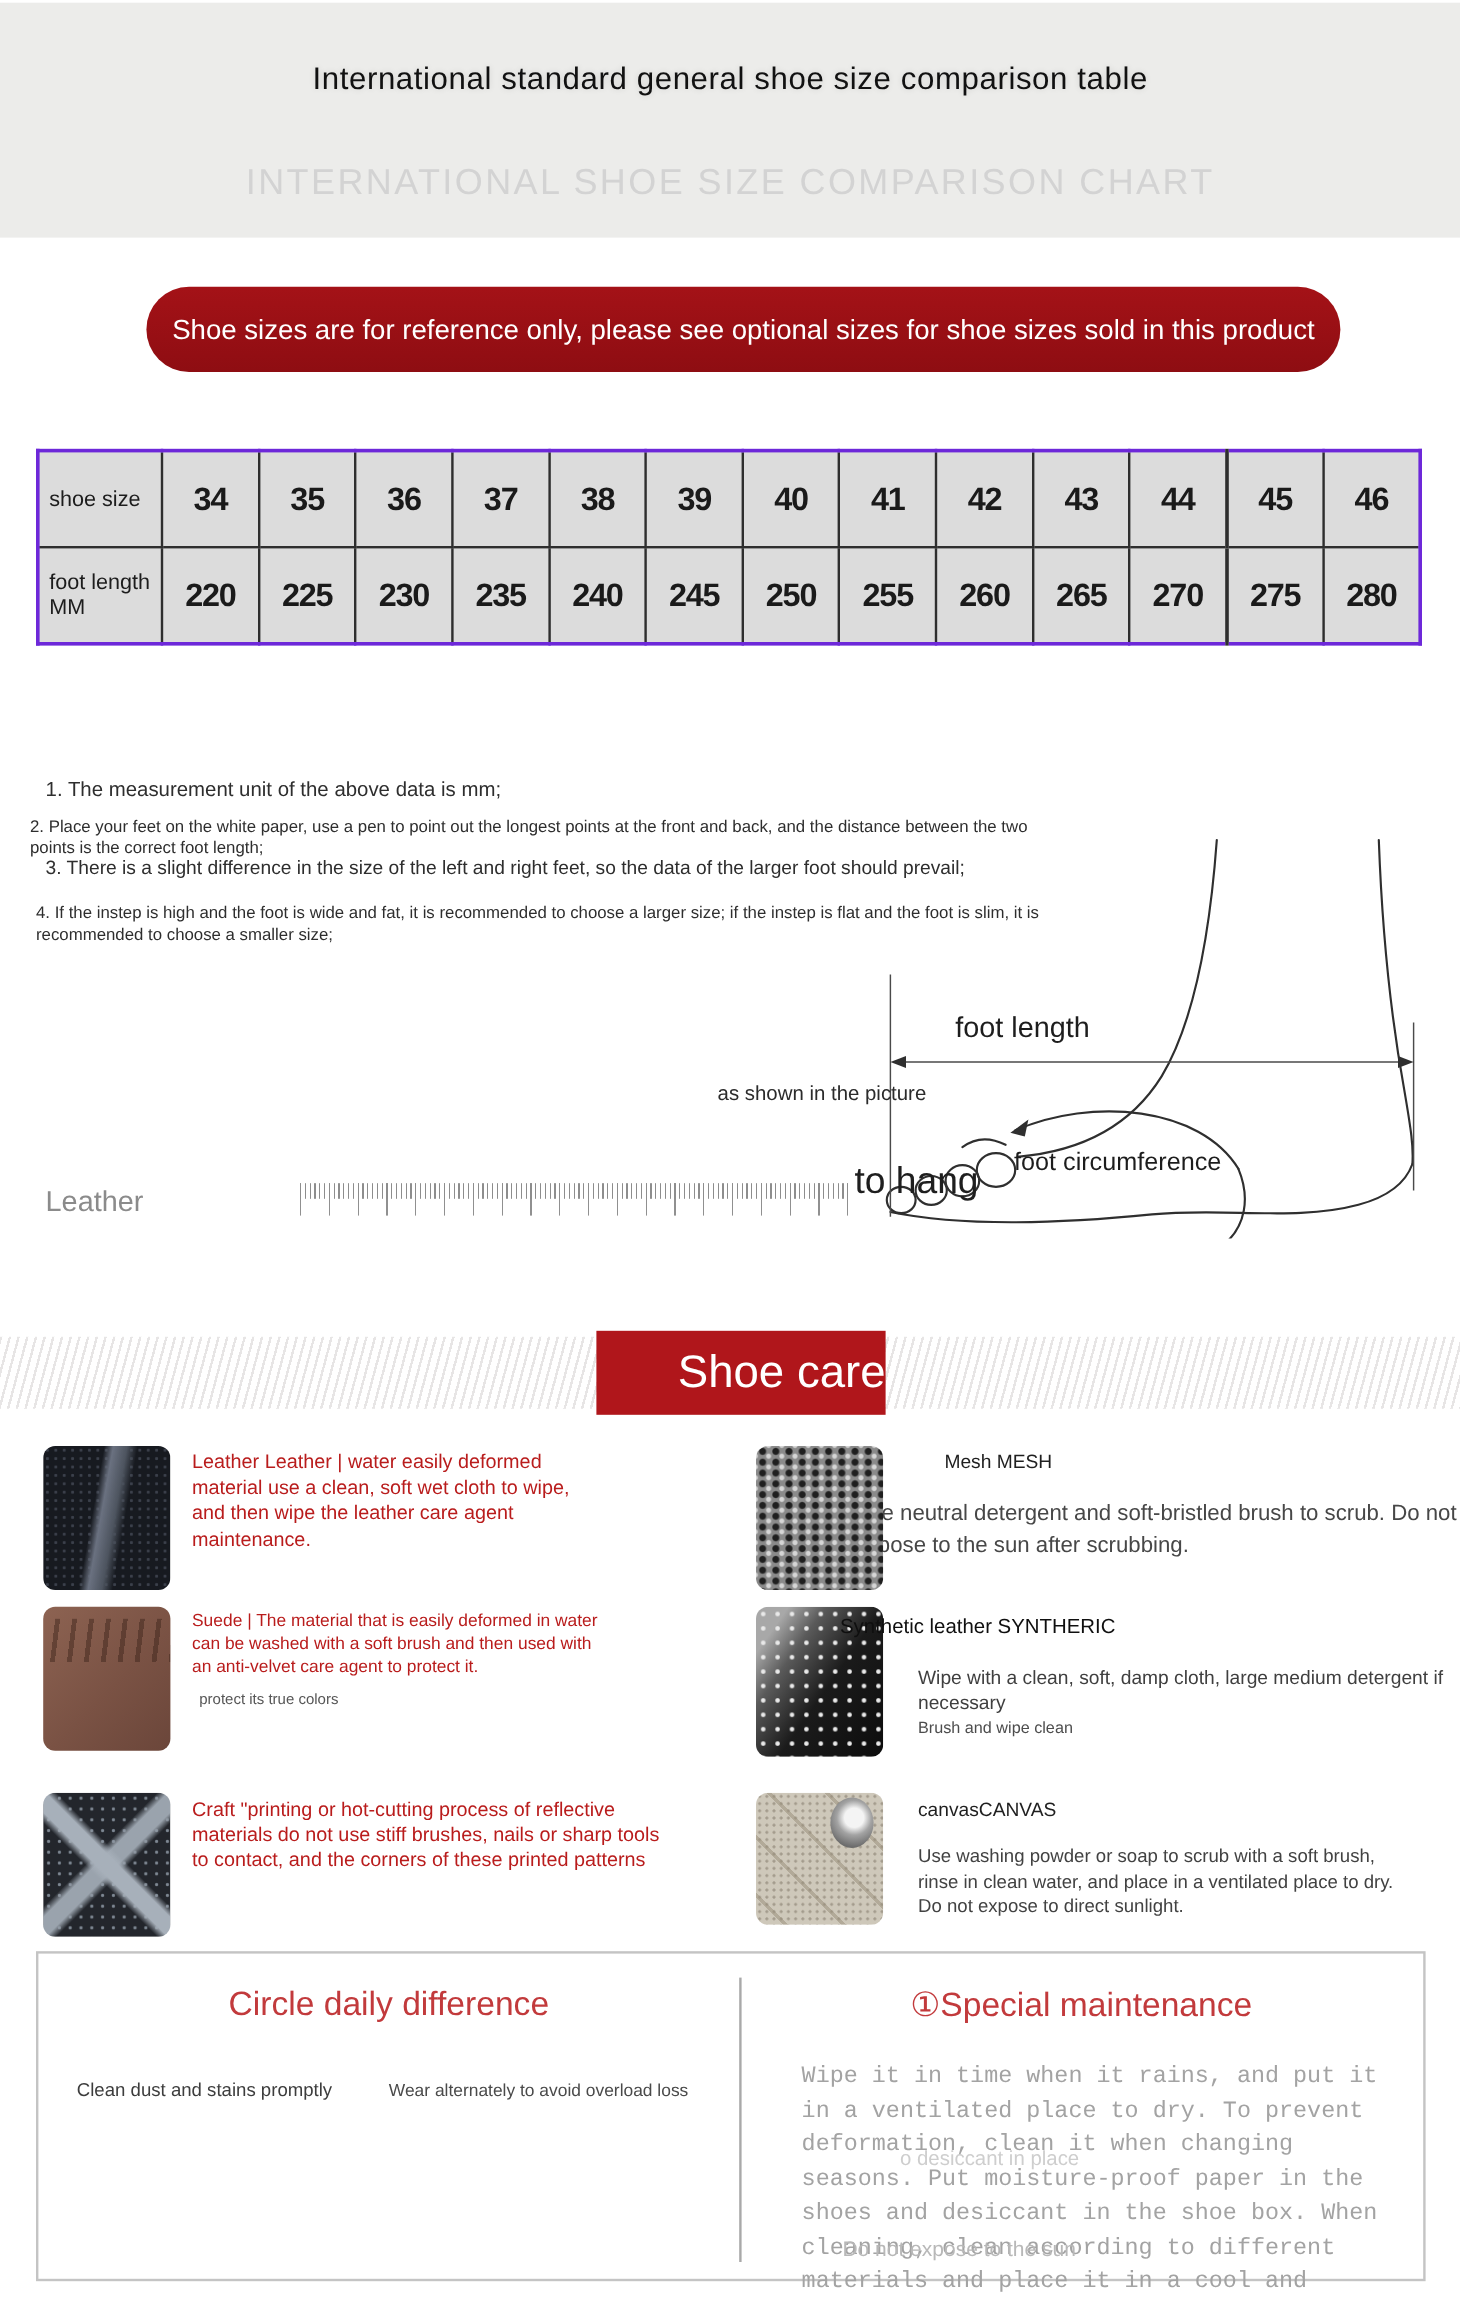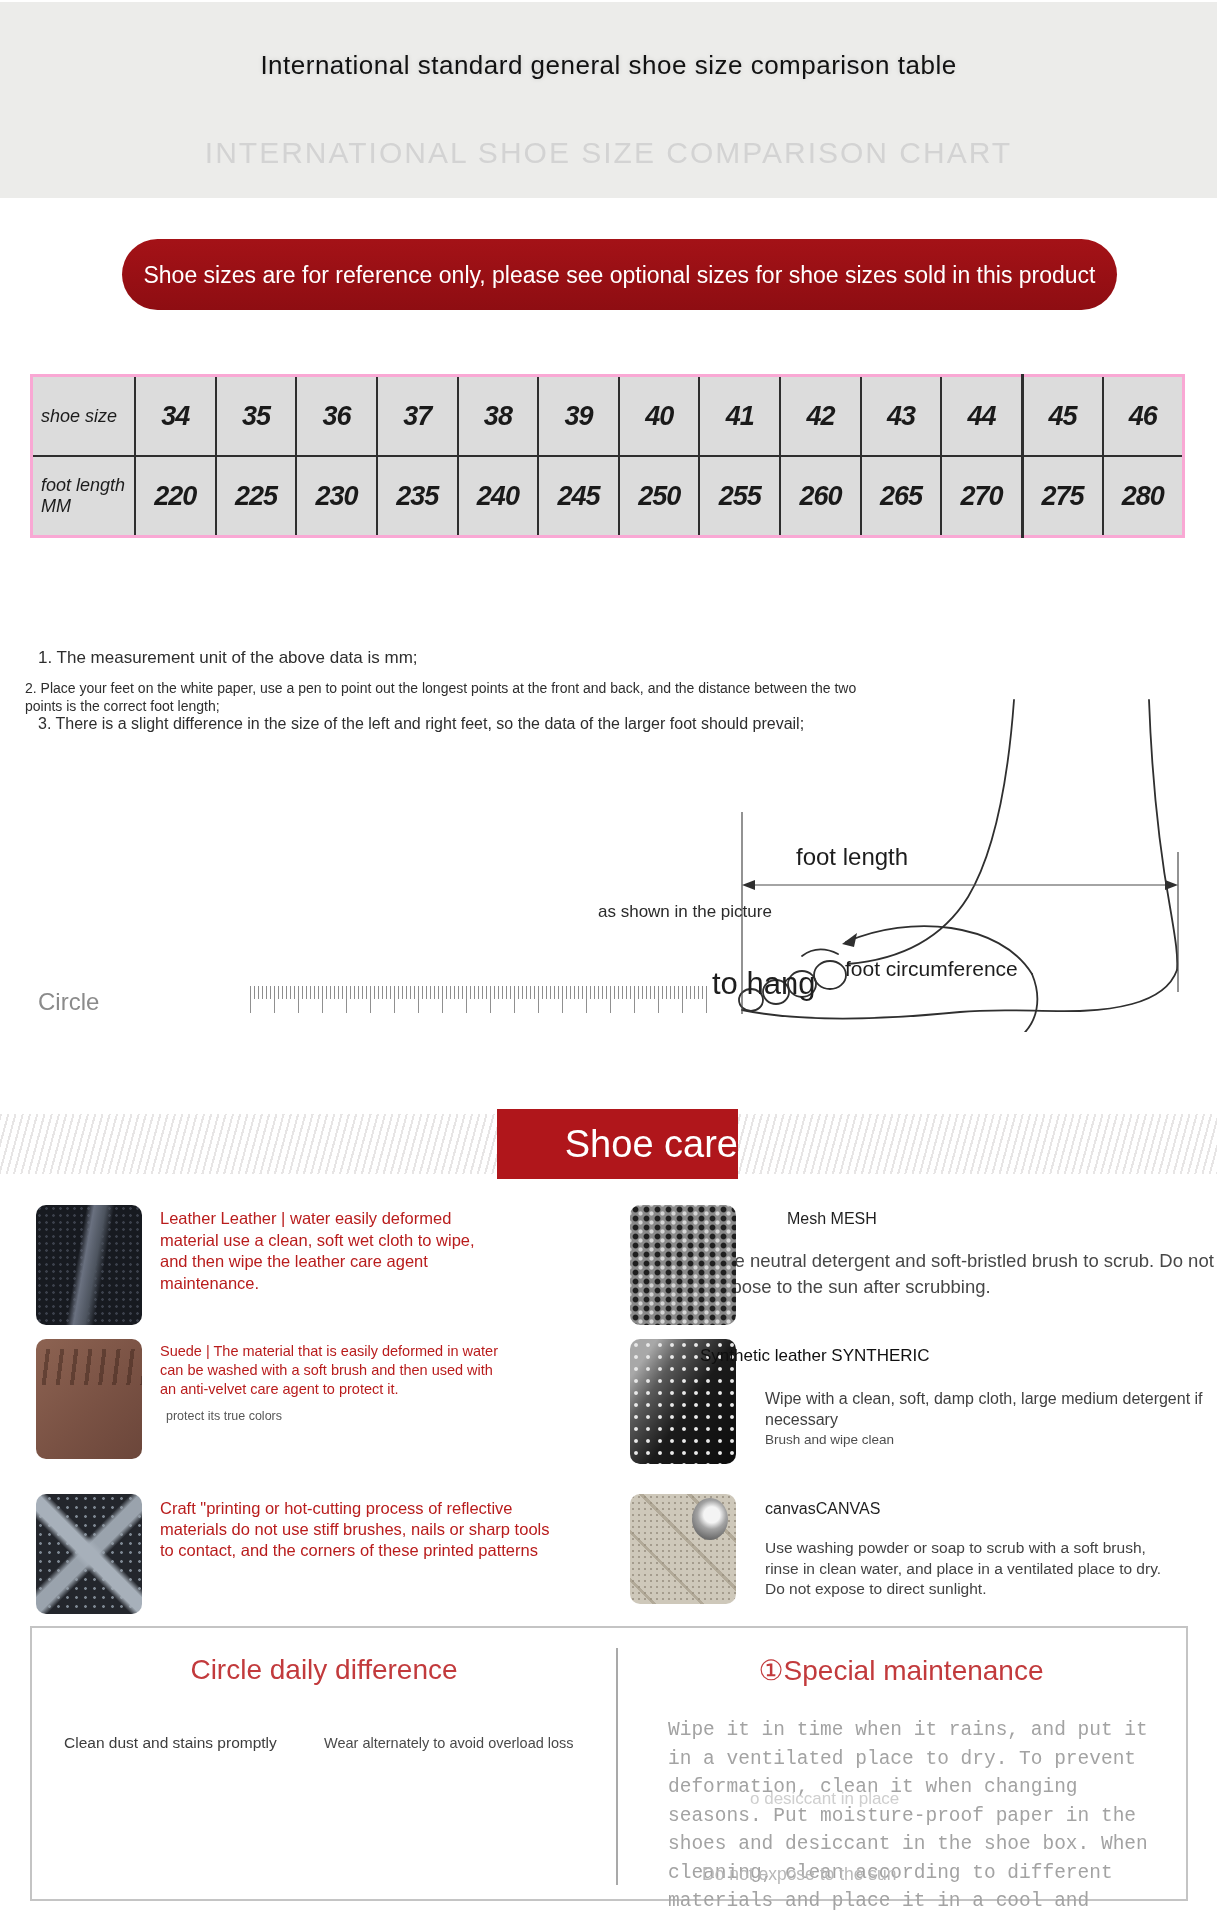--- a/index.html
+++ b/index.html
@@ -21,21 +21,21 @@
 
   
   .size-table{position:absolute;left:30px;top:372px;border-collapse:collapse;
     width:1155px;table-layout:fixed;}
   .size-table td{border:2px solid #2e2e2e;background:#dcdcdc;height:76px;
     text-align:center;vertical-align:middle;}
   .size-table td.lbl{width:92px;font-size:18px;line-height:21px;text-align:left;
     padding-left:8px;color:#1c1c1c;}
   .size-table td.num{font-size:27px;font-weight:700;letter-spacing:-1px;color:#1a1a1a;}
   .size-table tr td:nth-child(13){border-left-width:3px;}
-  .size-table{border:3px solid #f9a8d4;font-style:italic;}
+  .size-table{border:3px solid #6d28d9;}
 
   
   .note{position:absolute;color:#2e2e2e;line-height:1.25;}
   .n1{left:38px;top:645px;font-size:17px;}
   .n2{left:25px;top:678px;font-size:14px;width:850px;}
   .n3{left:38px;top:712px;font-size:16px;width:790px;}
   .n4{left:30px;top:750px;font-size:14px;width:860px;}
   .n5{left:38px;top:788px;font-size:15px;width:765px;}
 
   
@@ -178,20 +178,21 @@
           <td class="num">270</td>
           <td class="num">275</td>
           <td class="num">280</td>
         </tr>
   </tbody>
     </table>
 
   <div class="note n1">1. The measurement unit of the above data is mm;</div>
   <div class="note n2">2. Place your feet on the white paper, use a pen to point out the longest points at the front and back, and the distance between the two points is the correct foot length;</div>
   <div class="note n3">3. There is a slight difference in the size of the left and right feet, so the data of the larger foot should prevail;</div>
+  <div class="note n4">4. If the instep is high and the foot is wide and fat, it is recommended to choose a larger size; if the instep is flat and the foot is slim, it is recommended to choose a smaller size;</div>
 
   <svg class="foot-svg" viewBox="0 0 737 340">
 
     <path class="sk" d="M534,8 C528,90 515,160 488,205 C460,250 415,268 368,272"></path>
 
     <path class="sk" d="M669,8 C672,90 680,160 690,215 C696,250 698,264 697,278"></path>
 
     <path class="sk" d="M262,318 C330,332 420,326 480,320 C540,314 600,326 652,312 C678,305 692,292 697,278"></path>
 
     <ellipse class="sk" cx="350" cy="283" rx="16" ry="14"></ellipse>
@@ -209,21 +210,21 @@
 
     <path class="sk" d="M552,282 C520,230 430,222 366,250"></path>
     <path class="ah" d="M362,252 l15,-11 l-3,14 z"></path>
     <path class="sk" d="M552,282 C562,306 558,330 540,345"></path>
   </svg>
 
   <div class="diagram-label lbl-footlength">foot length</div>
   <div class="diagram-label lbl-asshown">as shown in the picture</div>
   <div class="diagram-label lbl-circ">foot circumference</div>
 
-  <div class="watermark">Circle</div>
+  <div class="watermark">Leather</div>
   <div class="ruler"></div>
   <div class="to-hang">to hang</div>
 
   <div class="stripe-band"></div>
   <div class="care-banner">Shoe care</div>
 
   <div class="thumb t-leather"></div>
   <div class="thumb t-mesh"></div>
   <div class="thumb t-suede"></div>
   <div class="thumb t-syn"></div>

